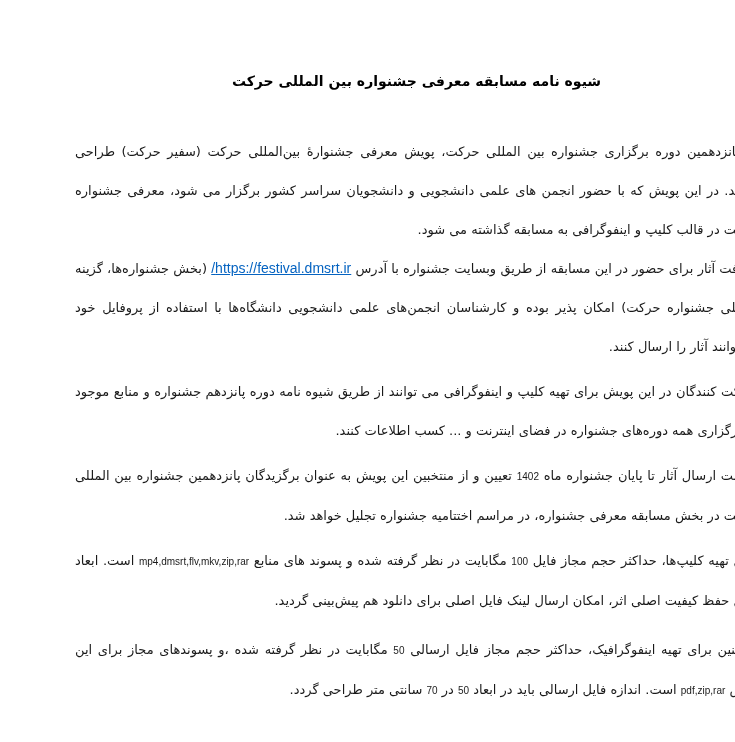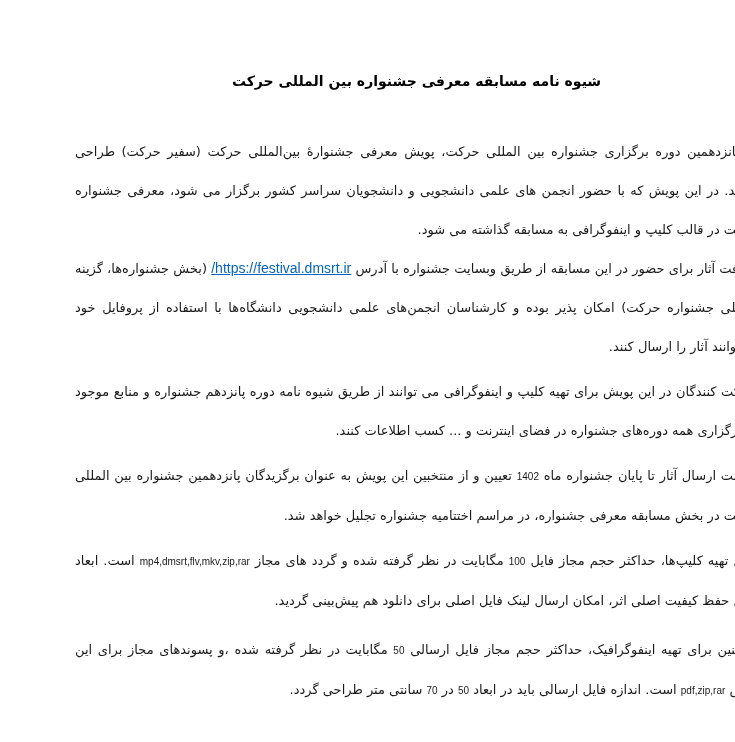--- a/index.html
+++ b/index.html
@@ -60,16 +60,16 @@
 <body>
 
 <div class="page">
   <h1 class="doc-title">شیوه نامه مسابقه معرفی جشنواره بین المللی حرکت</h1>
 
   <div class="doc-body" id="doc-body">
       <p class="para sp-none"><span class="run-fa">در پانزدهمین دوره برگزاری جشنواره بین المللی حرکت، پویش معرفی جشنوارهٔ بین‌المللی حرکت (سفیر حرکت) طراحی گردید. در این پویش که با حضور انجمن های علمی دانشجویی و دانشجویان سراسر کشور برگزار می شود، معرفی جشنواره حرکت در قالب کلیپ و اینفوگرافی به مسابقه گذاشته می شود.</span></p>
       <p class="para sp-small"><span class="run-fa">دریافت آثار برای حضور در این مسابقه از طریق وبسایت جشنواره با آدرس </span><a class="run-link" href="#">https://festival.dmsrt.ir/</a><span class="run-fa"> (بخش جشنواره‌ها، گزینه تکمیلی جشنواره حرکت) امکان پذیر بوده و کارشناسان انجمن‌های علمی دانشجویی دانشگاه‌ها با استفاده از پروفایل خود می‌توانند آثار را ارسال کنند.</span></p>
       <p class="para sp-small"><span class="run-fa">شرکت کنندگان در این پویش برای تهیه کلیپ و اینفوگرافی می توانند از طریق شیوه نامه دوره پانزدهم جشنواره و منابع موجود در برگزاری همه دوره‌های جشنواره در فضای اینترنت و ... کسب اطلاعات کنند.</span></p>
       <p class="para sp-small"><span class="run-fa">فرصت ارسال آثار تا پایان جشنواره ماه </span><span class="run-latin">1402</span><span class="run-fa"> تعیین و از منتخبین این پویش به عنوان برگزیدگان پانزدهمین جشنواره بین المللی حرکت در بخش مسابقه معرفی جشنواره، در مراسم اختتامیه جشنواره تجلیل خواهد شد.</span></p>
-      <p class="para sp-medium"><span class="run-fa">برای تهیه کلیپ‌ها، حداکثر حجم مجاز فایل </span><span class="run-latin">100</span><span class="run-fa"> مگابایت در نظر گرفته شده و گردد های مجاز </span><span class="run-latin">mp4,dmsrt,flv,mkv,zip,rar</span><span class="run-fa"> است. ابعاد برای حفظ کیفیت اصلی اثر، امکان ارسال لینک فایل اصلی برای دانلود هم پیش‌بینی گردید.</span></p>
+      <p class="para sp-medium"><span class="run-fa">برای تهیه کلیپ‌ها، حداکثر حجم مجاز فایل </span><span class="run-latin">100</span><span class="run-fa"> مگابایت در نظر گرفته شده و پسوند های منابع </span><span class="run-latin">mp4,dmsrt,flv,mkv,zip,rar</span><span class="run-fa"> است. ابعاد برای حفظ کیفیت اصلی اثر، امکان ارسال لینک فایل اصلی برای دانلود هم پیش‌بینی گردید.</span></p>
       <p class="para sp-none"><span class="run-fa">همچنین برای تهیه اینفوگرافیک، حداکثر حجم مجاز فایل ارسالی </span><span class="run-latin">50</span><span class="run-fa"> مگابایت در نظر گرفته شده ،و پسوندهای مجاز برای این بخش </span><span class="run-latin">pdf,zip,rar</span><span class="run-fa"> است. اندازه فایل ارسالی باید در ابعاد </span><span class="run-latin">50</span><span class="run-fa"> در </span><span class="run-latin">70</span><span class="run-fa"> سانتی متر طراحی گردد.</span></p>
     </div>
 </div>
 
 </body></html>

